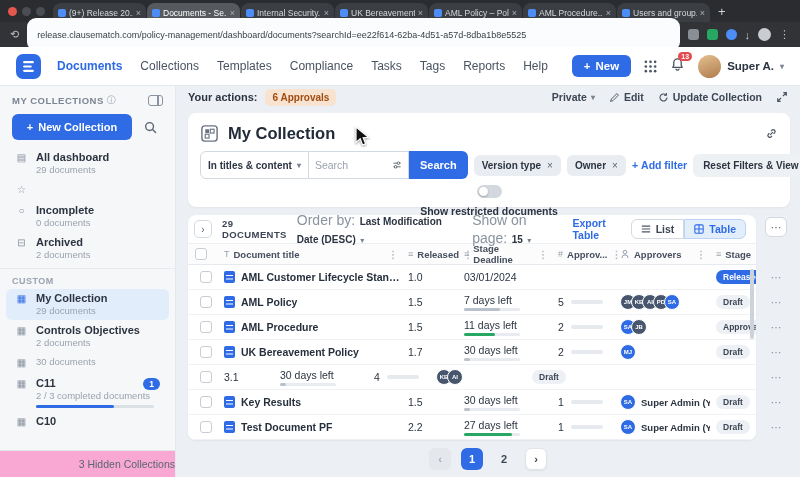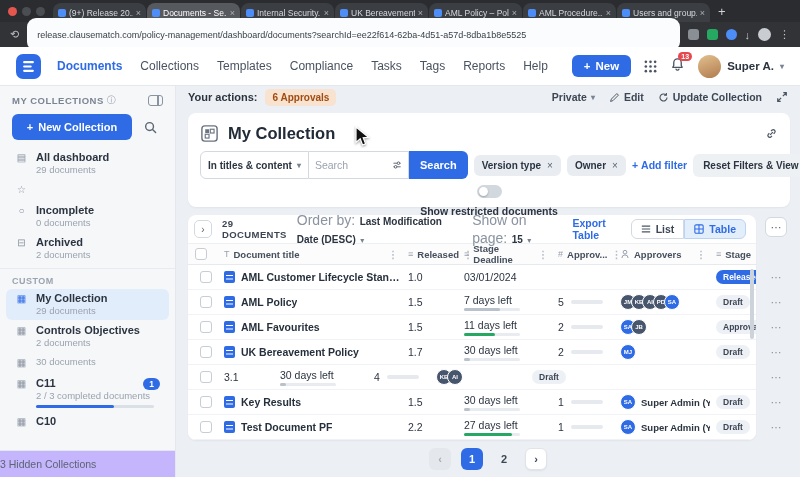--- a/index.html
+++ b/index.html
@@ -58,21 +58,21 @@
   .sb-ic { width:13px; text-align:center; color:#8a93a0; font-size:10px; line-height:14px; flex:none; }
   .selected .sb-ic { color:#2e6be5; }
   .sb-texts { flex:1; min-width:0; }
   .sb-namerow { display:flex; align-items:center; gap:4px; }
   .sb-name { font-size:11px; color:#2b3440; font-weight:600; line-height:13px; white-space:nowrap; overflow:hidden; text-overflow:ellipsis; flex:1; }
   .sb-meta { font-size:9.5px; color:#9aa3af; line-height:12px; white-space:nowrap; overflow:hidden; }
   .sb-badge { background:#2e6be5; color:#fff; font-size:8.5px; border-radius:9px; padding:1px 6px; font-weight:600; flex:none; }
   .sb-prog { height:3px; background:#dbe0e6; border-radius:2px; margin-top:3px; width:95%; }
   .sb-prog i { display:block; height:100%; width:66%; background:#2e6be5; border-radius:2px; }
   .sb-div { height:1px; background:#e7eaee; margin:4px 0 2px; }
-  .sb-hidden { position:absolute; bottom:0; left:0; right:0; border-top:1px solid #e4e8ec; padding:7px 0; text-align:left; font-size:10.5px; color:#5b6573; background:#c4b5fd; }
+  .sb-hidden { position:absolute; bottom:0; left:0; right:0; border-top:1px solid #e4e8ec; padding:7px 0; text-align:right; font-size:10.5px; color:#5b6573; background:#f9a8d4; }
 
   
   .main { position:absolute; left:176px; top:86px; right:0; bottom:0; overflow:hidden; }
   .actions-row { display:flex; align-items:center; margin:1px 12px 0 12px; gap:8px; height:20px; }
   .ya-label { font-size:11px; color:#2b3440; font-weight:600; }
   .chip-approvals { background:#f8e2d0; color:#a14d12; font-size:10px; font-weight:700; border-radius:5px; padding:3px 7px; }
   .ar-right { margin-left:auto; display:flex; align-items:center; gap:14px; }
   .ar-item { display:flex; align-items:center; gap:4px; font-size:10.5px; color:#3d4654; font-weight:600; }
 
   .card { background:#fff; border-radius:8px; box-shadow:0 1px 2px rgba(16,24,40,.05); }
@@ -552,21 +552,21 @@
       <div class="td c-st">
           <span class="badge plain">Draft</span>
         </div>
     </div>
     <div class="trow">
       <div class="td c-cb">
           <span class="cbx"></span>
         </div>
       <div class="td c-title">
           <span class="doc-ic"></span>
-          <span class="title-text">AML Favourites</span>
+          <span class="title-text">AML Procedure</span>
         </div>
       <div class="td c-ver">
           <span class="cell-text">1.5</span>
         </div>
       <div class="td c-dl td-dl">
           <span class="cell-text">11 days left</span>
           <span class="dbar" style="display: block;">
             <i style="width: 55%; background: rgb(39, 168, 98);"></i>
           </span>
         </div>

